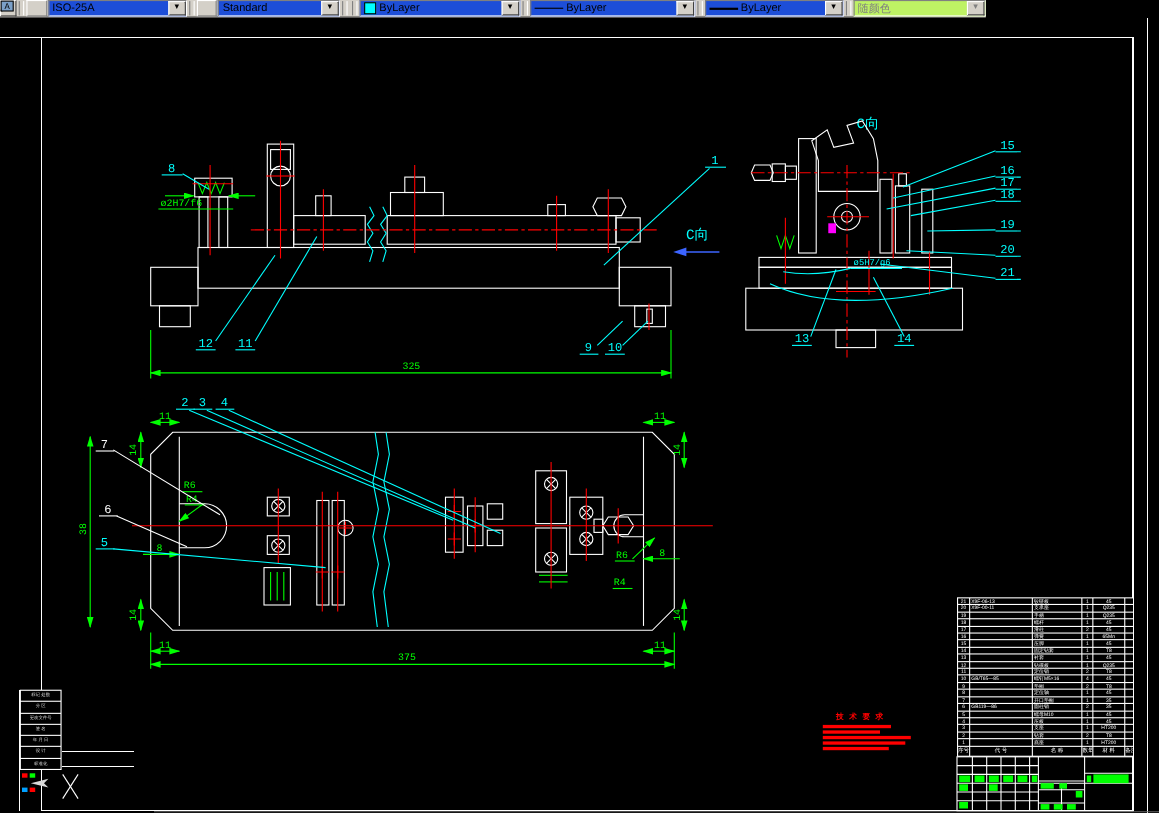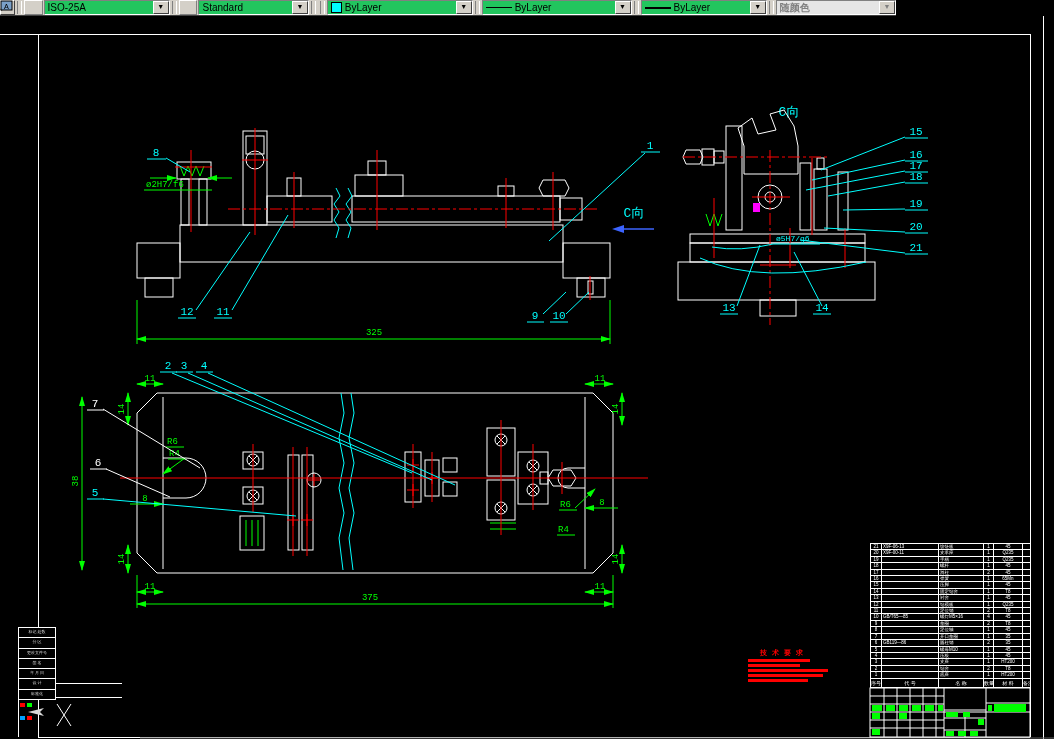--- a/index.html
+++ b/index.html
@@ -6,27 +6,27 @@
   body{width:1054px;height:739px;position:relative;overflow:hidden;
        font-family:"Liberation Sans",sans-serif;}
   
   .toolbar{position:absolute;left:0;top:0;width:896px;height:15px;background:#d4d0c8;
            display:flex;align-items:center;border-bottom:1px solid #404040;}
   .tb-sep{width:3px;height:13px;border-left:1px solid #808080;border-right:1px solid #fff;margin:0 2px;}
   .tb-btn{width:13px;height:13px;background:#d4d0c8;border:1px solid;border-color:#fff #404040 #404040 #fff;
           font-size:7px;line-height:11px;text-align:center;color:#000;}
   .tb-icon{width:17px;height:13px;background:#d4d0c8;border:1px solid;border-color:#fff #808080 #808080 #fff;
            display:flex;align-items:center;justify-content:center;margin-right:1px;}
-  .combo{display:flex;align-items:center;height:13px;background:#22c55e;
+  .combo{display:flex;align-items:center;height:13px;background:#1d4ed8;
          border:1px solid;border-color:#808080 #fff #fff #808080;font-size:10px;color:#000;
          font-family:"Liberation Sans",sans-serif;}
   .combo .val{flex:1;padding-left:3px;white-space:nowrap;overflow:hidden;}
   .combo .drop{width:14px;height:11px;background:#d4d0c8;border:1px solid;border-color:#fff #404040 #404040 #fff;
                font-size:7px;line-height:10px;text-align:center;color:#000;}
-  .combo.disabled{background:#e5e5e5;font-weight:bold;}
+  .combo.disabled{background:#bef264;}
   .combo.disabled .val{color:#808080;}
   .combo.disabled .drop{color:#808080;}
   .swatch{width:9px;height:9px;background:#00ffff;border:1px solid #000;margin-left:3px;}
   .lineglyph{width:26px;height:1px;background:#000;margin-left:3px;}
   .lineglyph.thick{height:2px;}
   
   svg{position:absolute;left:0;top:0;}
   .w{stroke:#ffffff;fill:none;stroke-width:1;}
   .r{stroke:#ff0000;fill:none;stroke-width:1;}
   .g{stroke:#00ff00;fill:none;stroke-width:1;}

